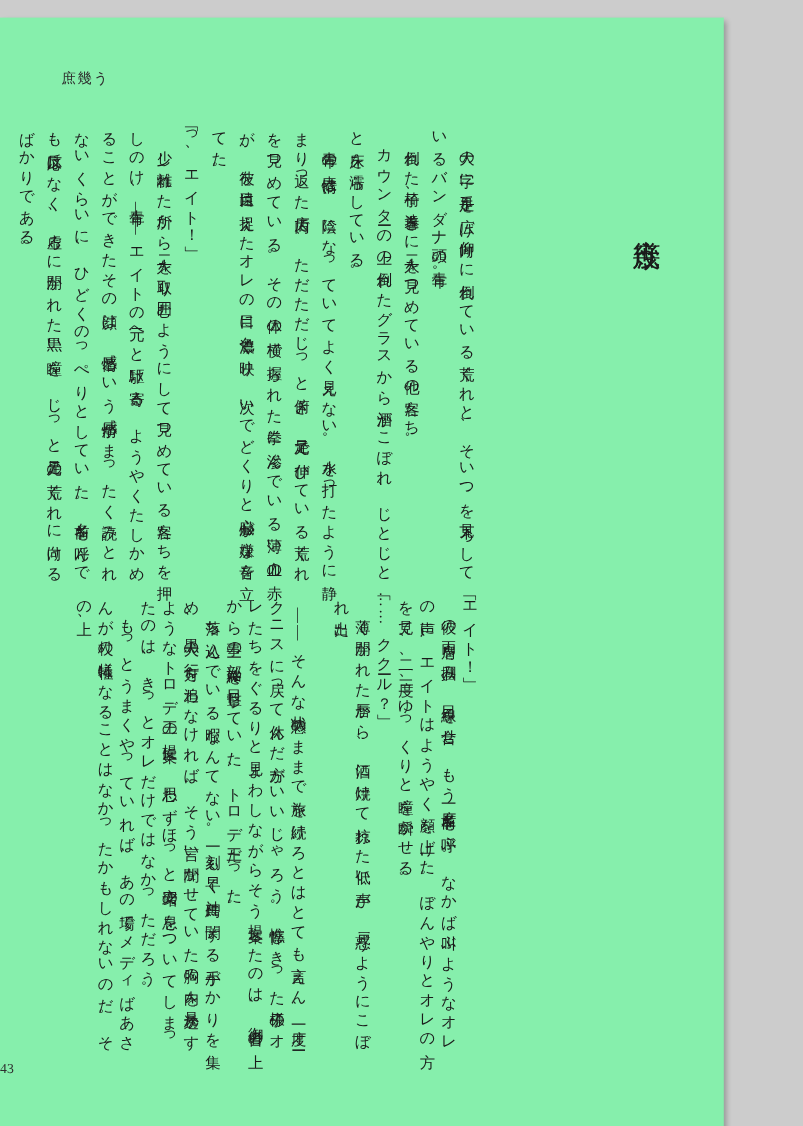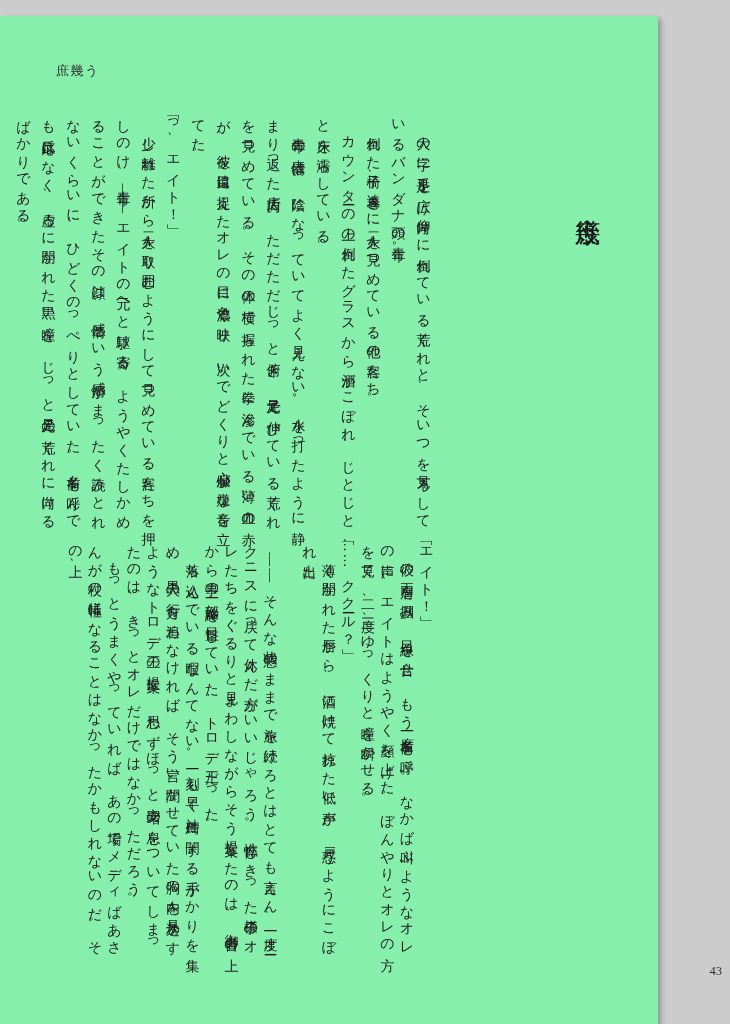--- a/index.html
+++ b/index.html
@@ -55,21 +55,21 @@
   .block-lower { top: 520px; }
 
   .para { margin: 0; }
   .block-upper .para { line-height: 25px; }
   .block-lower .para { line-height: 19.5px; }
 
   .page-number {
     position: absolute;
     left: 0; top: 948px;
     width: 722px;
-    text-align: right;
+    text-align: left;
     font-size: 12.5px;
     color: #2e2e2e;
   }
 </style>
 </head>
 <body>
 
 <div class="page">
 
   <div class="running-header">庶幾う</div>

